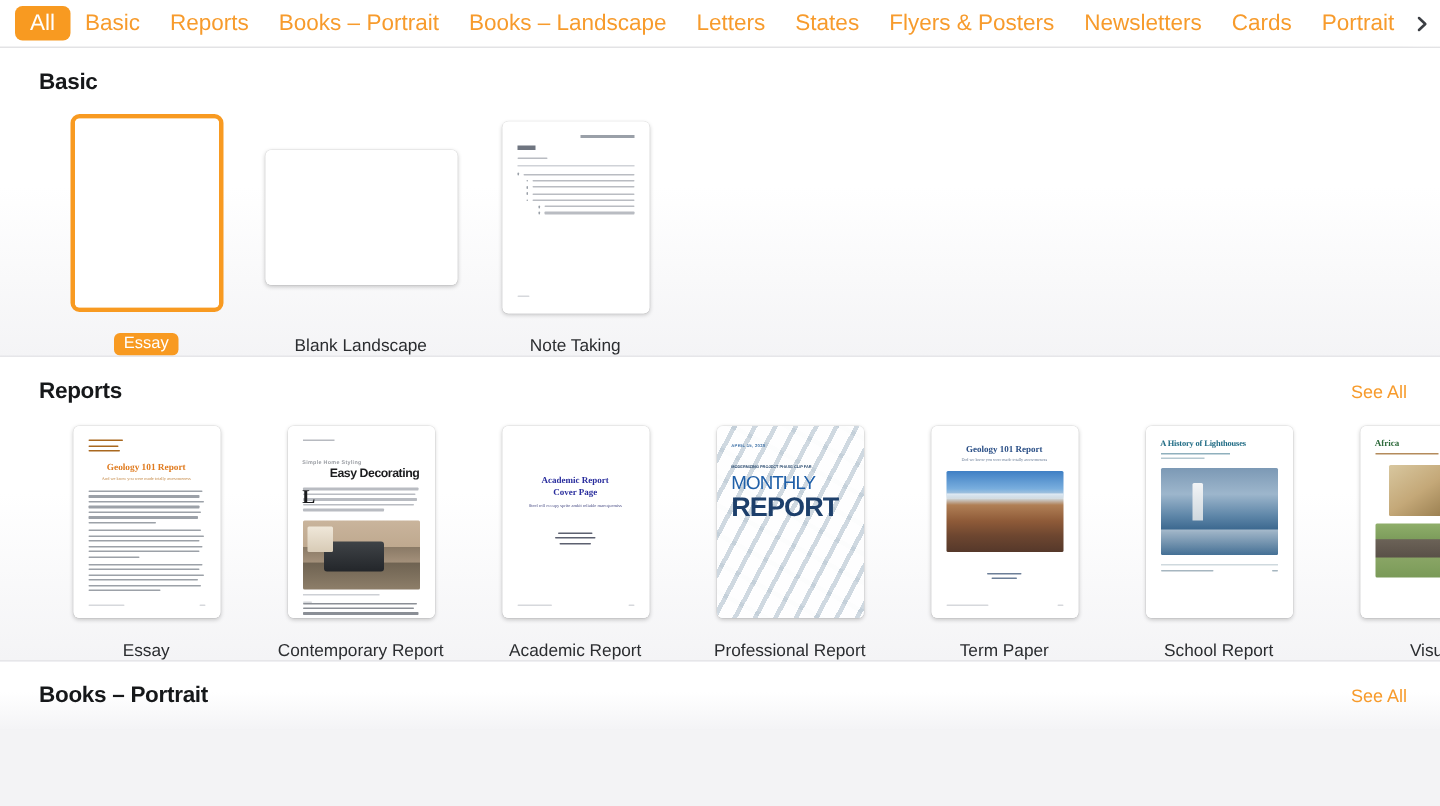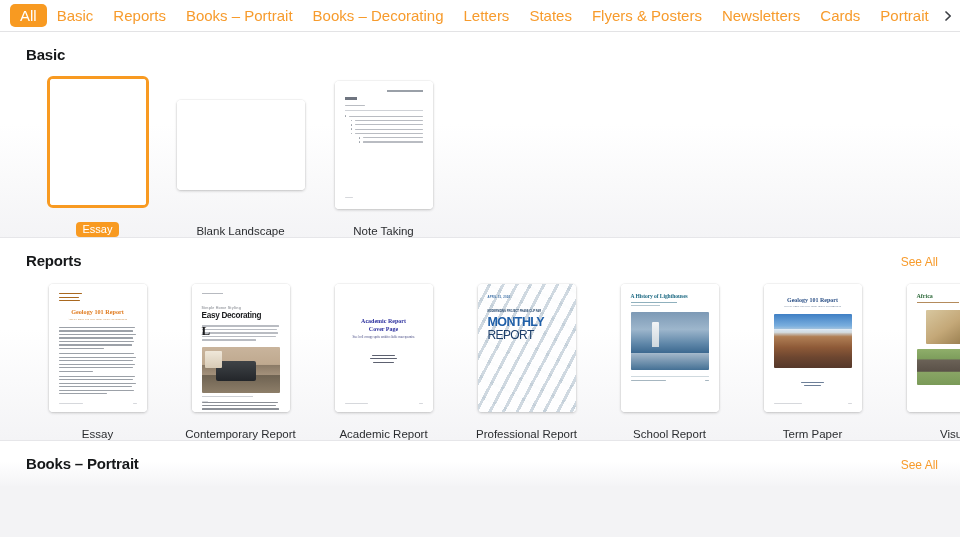--- a/index.html
+++ b/index.html
@@ -128,21 +128,21 @@
   .es-meta .ln { width: 34%; background:#a9681f; height:1.3px; }
   .es-title { text-align:center; font-size:6.2px; font-weight:bold; color:#e07b1f;
               font-family:"Liberation Serif", serif; margin-bottom:1.5px; }
   .es-sub { text-align:center; font-size:2.9px; color:#c58b4a; font-family:"Liberation Serif", serif; margin-bottom:6px; }
   .es-p { margin-bottom: 4px; }
   .es-p .ln { background:#9ca1a8; }
 
   
   .cr-kicker { height:1.4px; width:28%; background:#b7bac0; margin-bottom:12px; }
   .cr-eyebrow { font-size:3.6px; color:#9b9ea4; letter-spacing:.2px; margin-bottom:1px; font-weight:bold;}
-  .cr-title { font-size:8.2px; font-weight:bold; color:#1b1c1e; letter-spacing:-0.3px; margin-bottom:5px; }
+  .cr-title { font-size:8.2px; font-weight:bold; color:#1b1c1e; letter-spacing:-0.3px; margin-bottom:5px;text-align:right; }
   .cr-drop { float:left; font-size:13px; line-height:10px; font-weight:bold; color:#1b1c1e; margin:1px 2px 0 0;
              font-family:"Liberation Serif", serif; }
   .cr-photo {
     height: 46px; margin: 6px 0 3px; border-radius:1px;
     background:
       linear-gradient(to bottom, #c9b49c 0%, #bfa98f 38%, #8a7a66 39%, #a3907a 60%, #6f6352 62%, #8d7e69 100%);
     position: relative; overflow:hidden;
   }
   .cr-photo::before {
     content:""; position:absolute; left:18%; top:32%; width:52%; height:42%;
@@ -169,22 +169,22 @@
   .pr { background:#dfe5ea; position:relative; overflow:hidden; padding:0; }
   .pr::before {
     content:""; position:absolute; inset:0;
     background:
       repeating-linear-gradient(118deg, rgba(255,255,255,0.95) 0 9px, rgba(196,208,218,0.75) 9px 12px),
       repeating-linear-gradient(28deg, rgba(255,255,255,0.55) 0 14px, rgba(168,184,198,0.45) 14px 17px);
   }
   .pr-inner { position:relative; padding:11px 10px; }
   .pr-date { font-size:2.8px; color:#3a6ea5; font-weight:bold; letter-spacing:.2px; margin-bottom:11px; }
   .pr-kick { font-size:2.6px; color:#25466b; font-weight:bold; line-height:1.5; margin-bottom:3px; }
-  .pr-t1 { font-size:12.5px; font-weight:bold; color:#1f5fa8; letter-spacing:-0.6px; line-height:0.95; }
-  .pr-t2 { font-size:12px; font-weight:normal; color:#1d3f6b; letter-spacing:-0.6px; line-height:1.0; }
+  .pr-t1 { font-size:12.5px; font-weight:normal; color:#1f5fa8; letter-spacing:-0.6px; line-height:0.95; }
+  .pr-t2 { font-size:18px; font-weight:bold; color:#1d3f6b; letter-spacing:-0.6px; line-height:1.0; }
 
   
   .tp-t { text-align:center; font-family:"Liberation Serif", serif; font-weight:bold;
           font-size:6px; color:#2a4f86; margin-top:4px; }
   .tp-s { text-align:center; font-family:"Liberation Serif", serif; font-size:2.8px; color:#6d7f98; margin:1.5px 0 6px;}
   .tp-photo {
     height: 54px; border-radius:1px; overflow:hidden; position:relative;
     background: linear-gradient(to bottom,
       #3f7fc4 0%, #79aede 22%, #cfd8dd 34%, #b07f55 42%, #8e5a38 62%, #6d4630 80%, #55382a 100%);
   }
@@ -233,21 +233,21 @@
 <body>
 
 <div class="app">
 
 
   <div class="tabbar" id="tabbar">
     <div class="tab active">All</div>
       <div class="tab">Basic</div>
       <div class="tab">Reports</div>
       <div class="tab">Books – Portrait</div>
-      <div class="tab">Books – Decorating</div>
+      <div class="tab">Books – Landscape</div>
       <div class="tab">Letters</div>
       <div class="tab">States</div>
       <div class="tab">Flyers &amp; Posters</div>
       <div class="tab">Newsletters</div>
       <div class="tab">Cards</div>
       <div class="tab">Portrait</div>
       <div class="tab">E</div>
       <div class="tab-scroll-right">
       <svg viewBox="0 0 12 12" width="12" height="12" aria-hidden="true">
         <path d="M4 2 L8.2 6 L4 10" fill="none" stroke="#3c3f44" stroke-width="1.7" stroke-linecap="round" stroke-linejoin="round"></path>
@@ -437,53 +437,53 @@
                   </div>
                 </div>
               </div>
             </div>
             <div class="tile-label">Professional Report</div>
           </div>
           <div class="tile">
             <div class="tile-thumbwrap">
               <div class="thumb portrait">
                 <div class="doc">
+                  <div class="tp-t">Geology 101 Report</div>
+                  <div class="tp-s">Ded we know you were made totally awesomeness</div>
+                  <div class="tp-photo"></div>
+                  <div class="tp-auth">
+                    <div class="ln " style="width:30%"></div>
+                    <div class="ln " style="width:22%"></div>
+                  </div>
+                  <div style="position:absolute;left:10px;right:10px;bottom:8px;display:flex;justify-content:space-between">
+                    <div class="ln light" style="width:36%;margin:0"></div>
+                    <div class="ln light" style="width:4%;margin:0"></div>
+                  </div>
+                </div>
+              </div>
+            </div>
+            <div class="tile-label">Term Paper</div>
+          </div>
+          <div class="tile">
+            <div class="tile-thumbwrap">
+              <div class="thumb portrait">
+                <div class="doc">
                   <div class="sc-t">A History of Lighthouses</div>
                   <div class="sc-s"></div>
                   <div class="sc-s2"></div>
                   <div class="sc-photo"></div>
                   <div class="sc-rule"></div>
                   <div class="sc-foot">
                     <div class="ln pgx" style="width:46%"></div>
                     <div class="ln pg"></div>
                   </div>
                 </div>
               </div>
             </div>
             <div class="tile-label">School Report</div>
-          </div>
-          <div class="tile">
-            <div class="tile-thumbwrap">
-              <div class="thumb portrait">
-                <div class="doc">
-                  <div class="tp-t">Geology 101 Report</div>
-                  <div class="tp-s">Ded we know you were made totally awesomeness</div>
-                  <div class="tp-photo"></div>
-                  <div class="tp-auth">
-                    <div class="ln " style="width:30%"></div>
-                    <div class="ln " style="width:22%"></div>
-                  </div>
-                  <div style="position:absolute;left:10px;right:10px;bottom:8px;display:flex;justify-content:space-between">
-                    <div class="ln light" style="width:36%;margin:0"></div>
-                    <div class="ln light" style="width:4%;margin:0"></div>
-                  </div>
-                </div>
-              </div>
-            </div>
-            <div class="tile-label">Term Paper</div>
           </div>
           <div class="tile">
             <div class="tile-thumbwrap">
               <div class="thumb portrait">
                 <div class="doc">
                   <div class="vs-t">Africa</div>
                   <div class="vs-s"></div>
                   <div class="vs-ph1"></div>
                   <div class="vs-ph2"></div>
                 </div>

